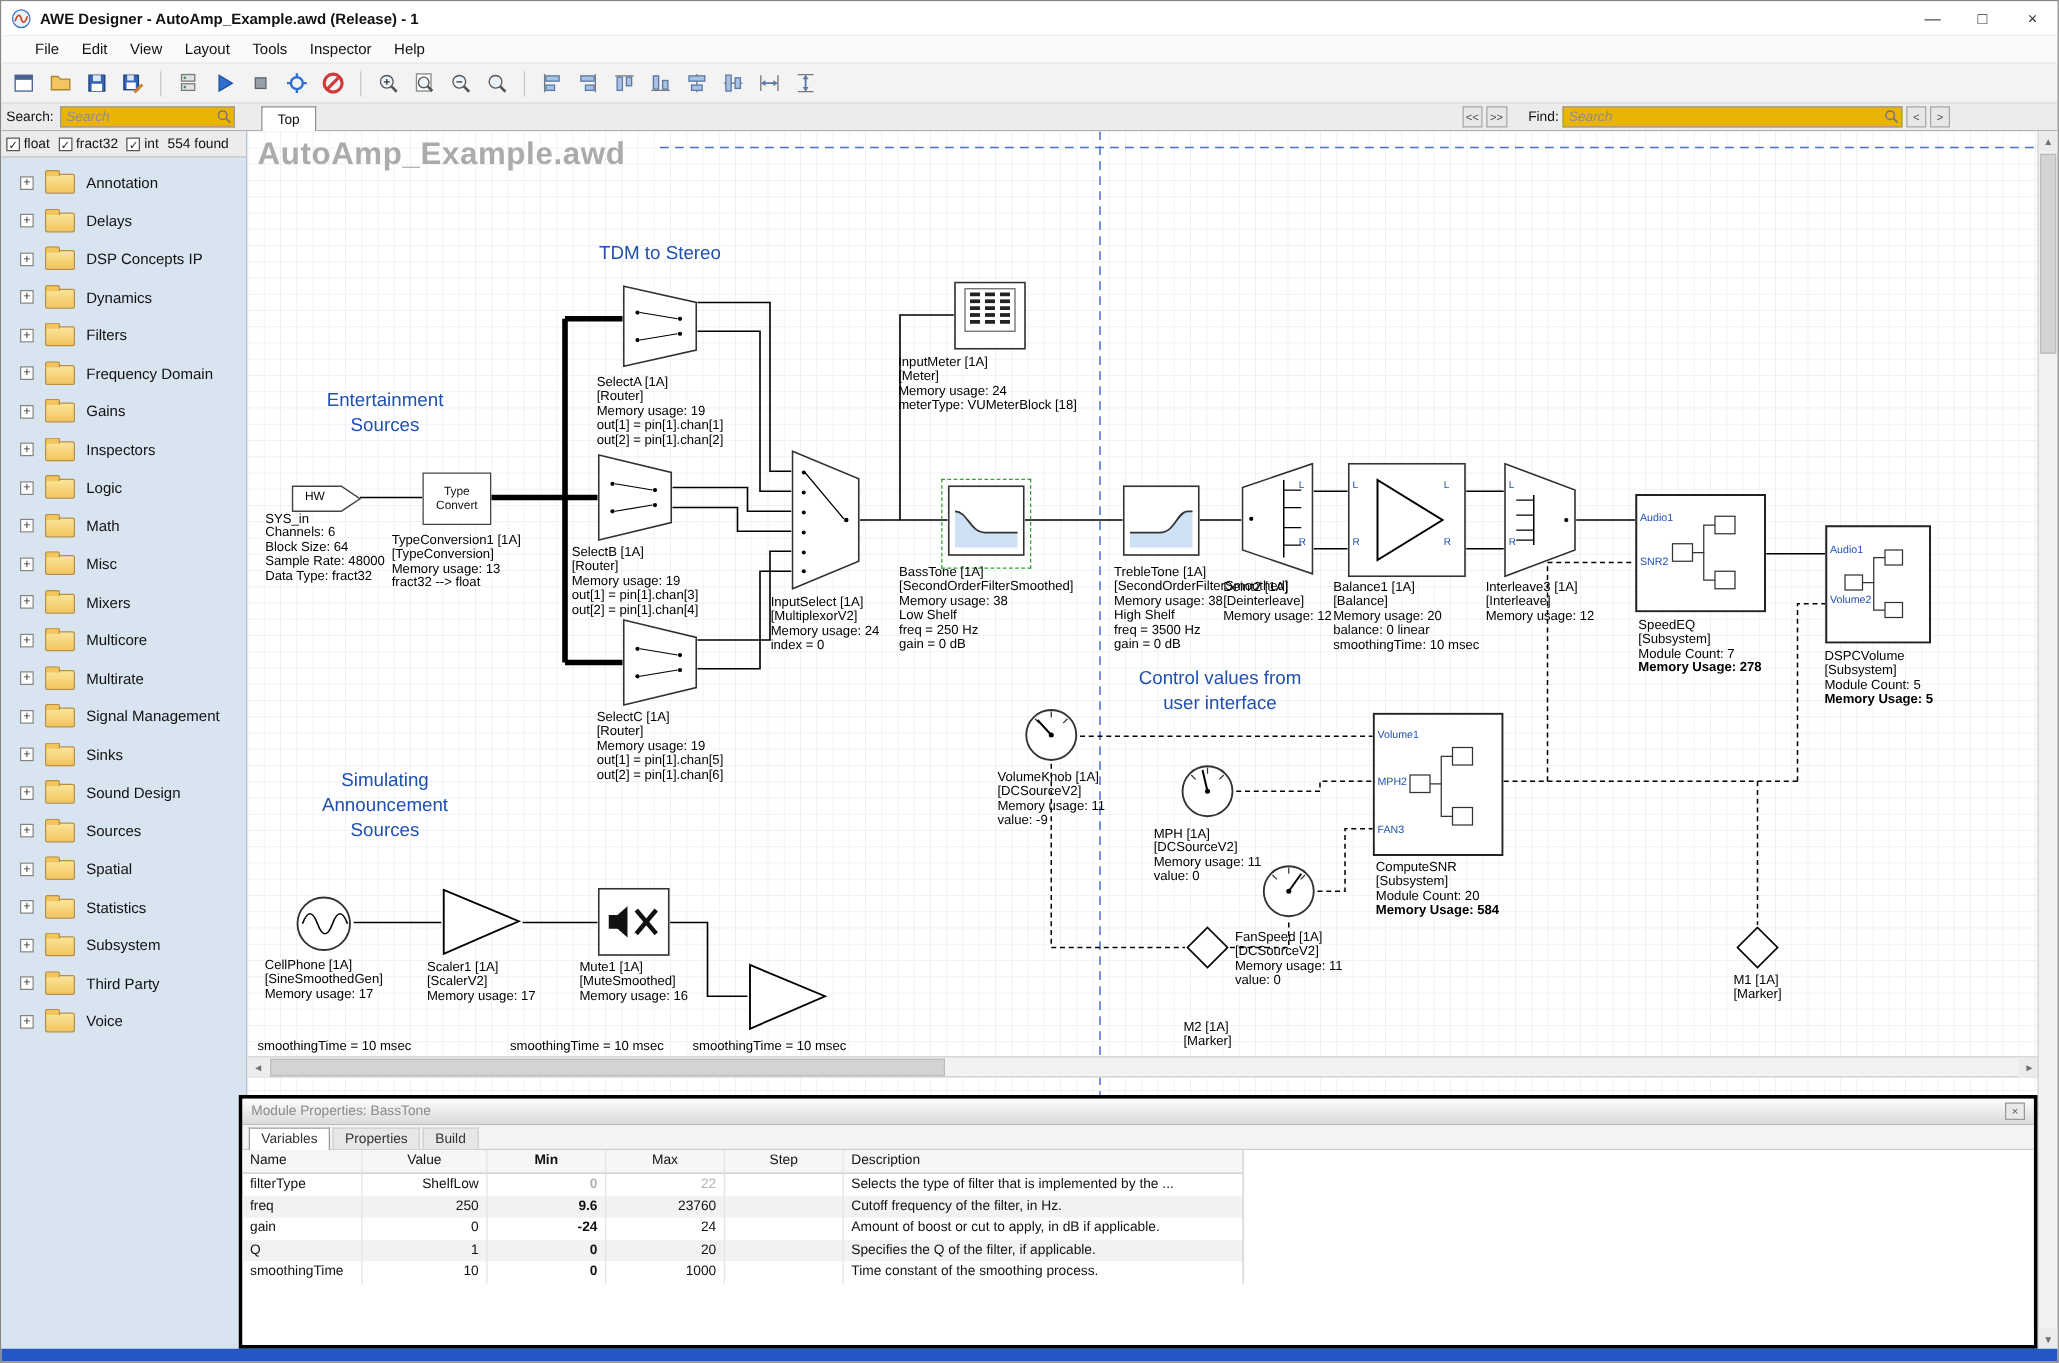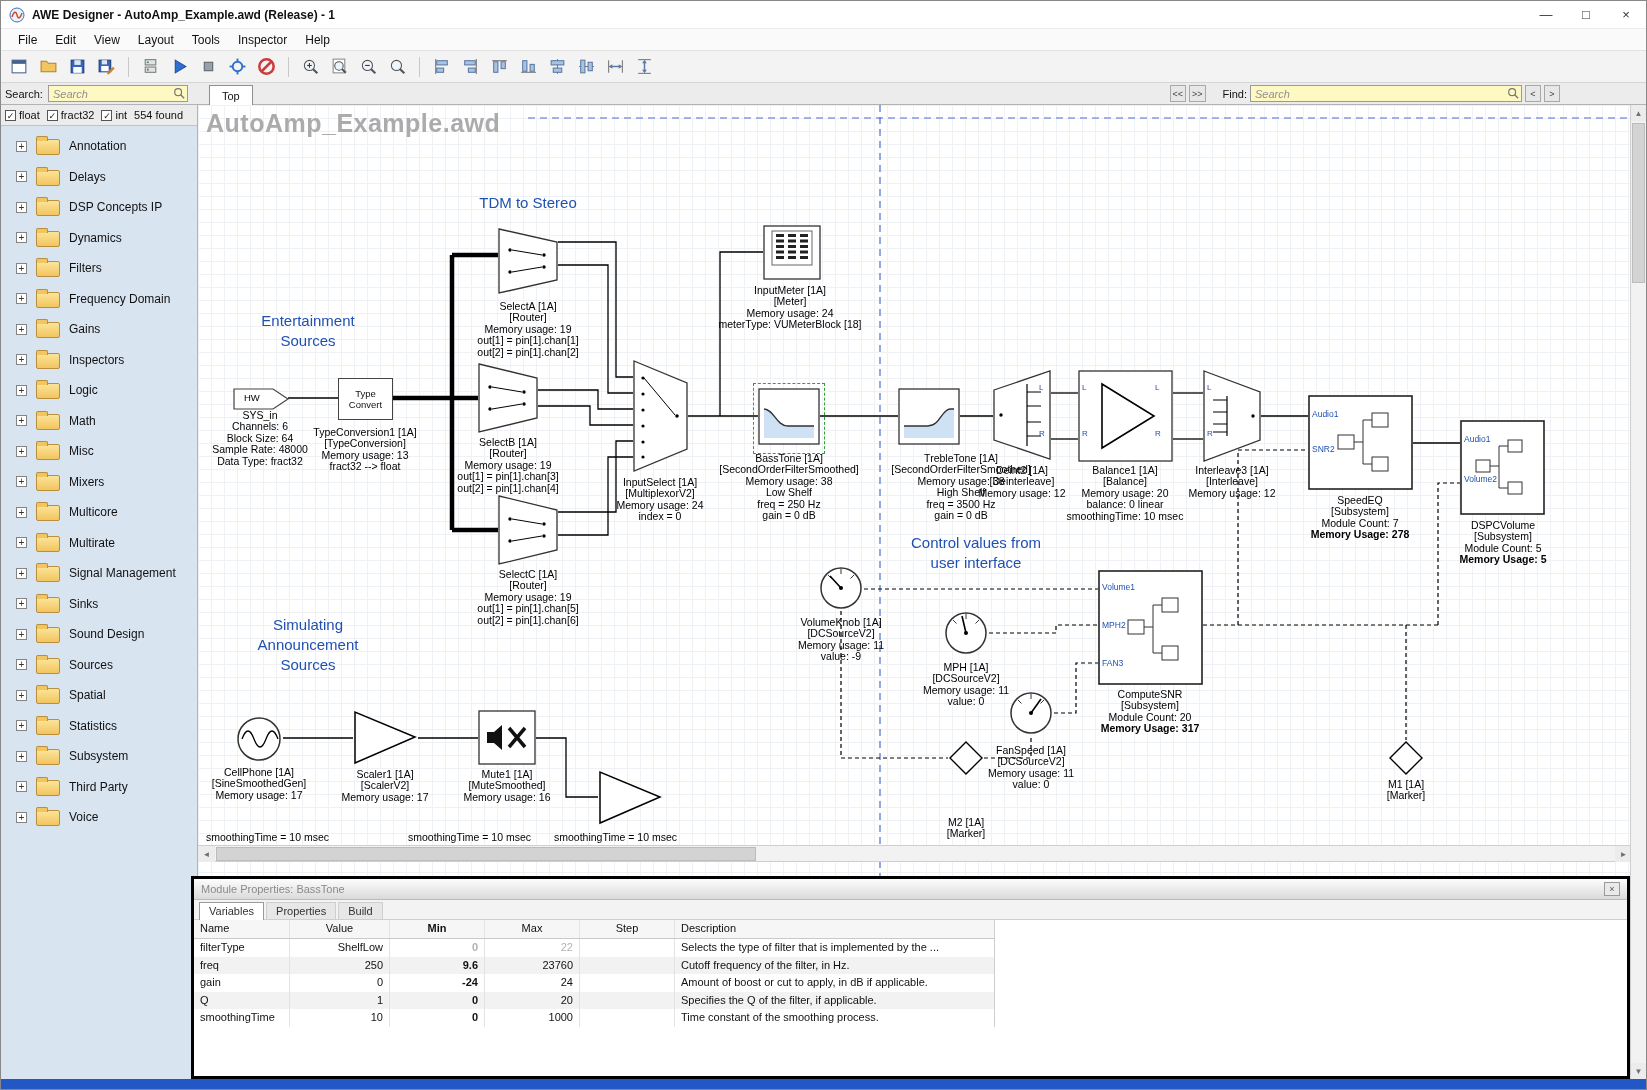--- a/index.html
+++ b/index.html
@@ -7,34 +7,34 @@
   .app{position:relative;width:1647px;height:1090px;background:#f0f0f0;font-family:"Liberation Sans",sans-serif;color:#111;overflow:hidden;border:1px solid #888;}
 
   
   .titlebar{position:absolute;left:0;top:0;width:100%;height:28px;background:#fff;display:flex;align-items:center;padding-left:8px;gap:7px;border-bottom:1px solid #ececec;}
   .title-text{font-size:12px;color:#111;font-weight:bold;}
   .win-controls{margin-left:auto;display:flex;height:100%;}
   .winbtn{width:40px;height:100%;display:flex;align-items:center;justify-content:center;font-size:13px;color:#333;}
   .app-icon{width:16px;height:16px;}
 
   
-  .menubar{position:absolute;left:0;top:28px;width:100%;height:22px;background:#fafafa;border-bottom:1px solid #e2e2e2;display:flex;align-items:center;font-size:12px;padding-left:8px;}
+  .menubar{position:absolute;left:0;top:28px;width:100%;height:22px;background:#fafafa;border-bottom:1px solid #e2e2e2;display:flex;font-size:12px;padding-left:18px;}
   .menu-item{padding:3px 9px;}
 
   
   .toolbar{position:absolute;left:0;top:50px;width:100%;height:32px;background:#f3f3f3;border-bottom:1px solid #d6d6d6;display:flex;align-items:center;padding-left:5px;gap:2px;}
   .tb-btn{width:27px;height:27px;border:1px solid transparent;background:transparent;padding:3px;display:flex;align-items:center;justify-content:center;}
   .tb-btn svg{width:19px;height:19px;}
   .tb-sep{width:1px;height:20px;background:#c8c8c8;margin:0 6px;display:inline-block;}
 
   
   .tabrow{position:absolute;left:0;top:82px;width:100%;height:22px;background:#ececec;border-bottom:1px solid #b2b2b2;}
   .search-group{position:absolute;left:4px;top:2px;display:flex;align-items:center;gap:5px;font-size:11px;}
   .input-wrap{position:relative;display:inline-block;}
-  .txt-input{height:17px;border:1px solid #9a9a9a;background:#fef9c3;font-family:"Liberation Sans",sans-serif;font-size:11px;padding:0 17px 0 4px;}
+  .txt-input{height:17px;border:1px solid #9a9a9a;background:#eab308;font-family:"Liberation Sans",sans-serif;font-size:11px;padding:0 17px 0 4px;}
   .txt-input::placeholder{font-style:italic;color:#8f8f8f;}
   .w138{width:140px;} .w268{width:272px;}
   .mag{position:absolute;right:3px;top:2px;width:12px;height:12px;}
   .top-tab{position:absolute;left:208px;top:2px;height:20px;padding:0 12px;background:#fff;border:1px solid #8f8f8f;border-bottom:none;font-size:11px;display:flex;align-items:center;}
   .find-group{position:absolute;right:86px;top:2px;display:flex;align-items:center;gap:3px;font-size:11px;}
   .mini-btn{min-width:16px;height:17px;border:1px solid #a8a8a8;background:#e7e7e7;font-size:9px;display:flex;align-items:center;justify-content:center;padding:0 2px;color:#444;}
 
   
   .sidebar{position:absolute;left:0;top:104px;width:197px;bottom:10px;background:#d9e4f1;border-right:1px solid #a9b4c4;overflow:hidden;}
   .filter-row{height:21px;background:#ececec;border-bottom:1px solid #c2c2c2;display:flex;align-items:center;padding:0 4px;gap:7px;font-size:11px;}
@@ -47,21 +47,21 @@
   .folder{width:24px;height:16px;background:linear-gradient(#fbe49a,#f2c55e);border:1px solid #b98f3e;border-radius:2px;position:relative;flex:none;margin-top:2px;}
   .folder::before{content:"";position:absolute;left:-1px;top:-4px;width:10px;height:4px;background:#f2c55e;border:1px solid #b98f3e;border-bottom:none;border-radius:2px 2px 0 0;}
 
   
   .canvas{position:absolute;left:197px;top:104px;width:1434px;height:771px;background:#fff;overflow:hidden;
     background-image:linear-gradient(#eef1f5 1px,transparent 1px),linear-gradient(90deg,#eef1f5 1px,transparent 1px);
     background-size:13px 13px;}
   .wires{position:absolute;left:0;top:0;pointer-events:none;}
   .canvas-title{position:absolute;left:8px;top:4px;font-size:25px;font-weight:bold;color:#ababab;letter-spacing:.5px;}
   .blue-label{position:absolute;transform:translateX(-50%);text-align:center;color:#2050b0;font-size:15px;line-height:20px;white-space:nowrap;}
-  .caption{position:absolute;transform:translateX(-50%);text-align:center;font-size:10.5px;line-height:11.4px;white-space:nowrap;color:#000;}
+  .caption{position:absolute;transform:translateX(-50%);font-size:10.5px;line-height:11.4px;white-space:nowrap;color:#000;}
   .blk{position:absolute;}
   .blk.selected{outline:1.6px dashed #2fa32f;outline-offset:4px;}
   .pin-lbl{position:absolute;color:#2050b0;font-size:8.5px;white-space:nowrap;}
   .lr{position:absolute;color:#2050b0;font-size:8px;}
   .shape-label{position:absolute;font-size:9.5px;color:#000;}
   .box-block{position:absolute;border:1.2px solid #444;background:#fff;display:flex;align-items:center;justify-content:center;font-size:9.5px;line-height:11px;text-align:center;}
   .clip-frag{position:absolute;font-size:10.5px;color:#000;white-space:nowrap;}
 
   
   .hscroll{position:absolute;left:0;top:740px;width:100%;height:17px;background:#f2f2f2;border-top:1px solid #cfcfcf;border-bottom:1px solid #cfcfcf;}
@@ -828,21 +828,21 @@
         <polyline points="55,57 55,83 64,83" fill="none" stroke="#333"></polyline>
       </svg>
       <span class="pin-lbl" style="left:4px;top:12px">Volume1</span>
       <span class="pin-lbl" style="left:4px;top:50px">MPH2</span>
       <span class="pin-lbl" style="left:4px;top:88px">FAN3</span>
     </div>
     <div class="caption" style="left:952px;top:584px">
         <div>ComputeSNR</div>
         <div>[Subsystem]</div>
         <div>Module Count: 20</div>
-        <div style="font-weight: bold;">Memory Usage: 317</div>
+        <div style="font-weight: bold;">Memory Usage: 584</div>
       </div>
 
     <div class="blk" style="left:750px;top:635px">
       <svg width="36" height="36">
           <polygon points="18,2 34,18 18,34 2,18" fill="#fff" stroke="#000" stroke-width="1.4"></polygon>
         </svg>
     </div>
     <div class="caption" style="left:768px;top:712px">
         <div>M2 [1A]</div>
         <div>[Marker]</div>

